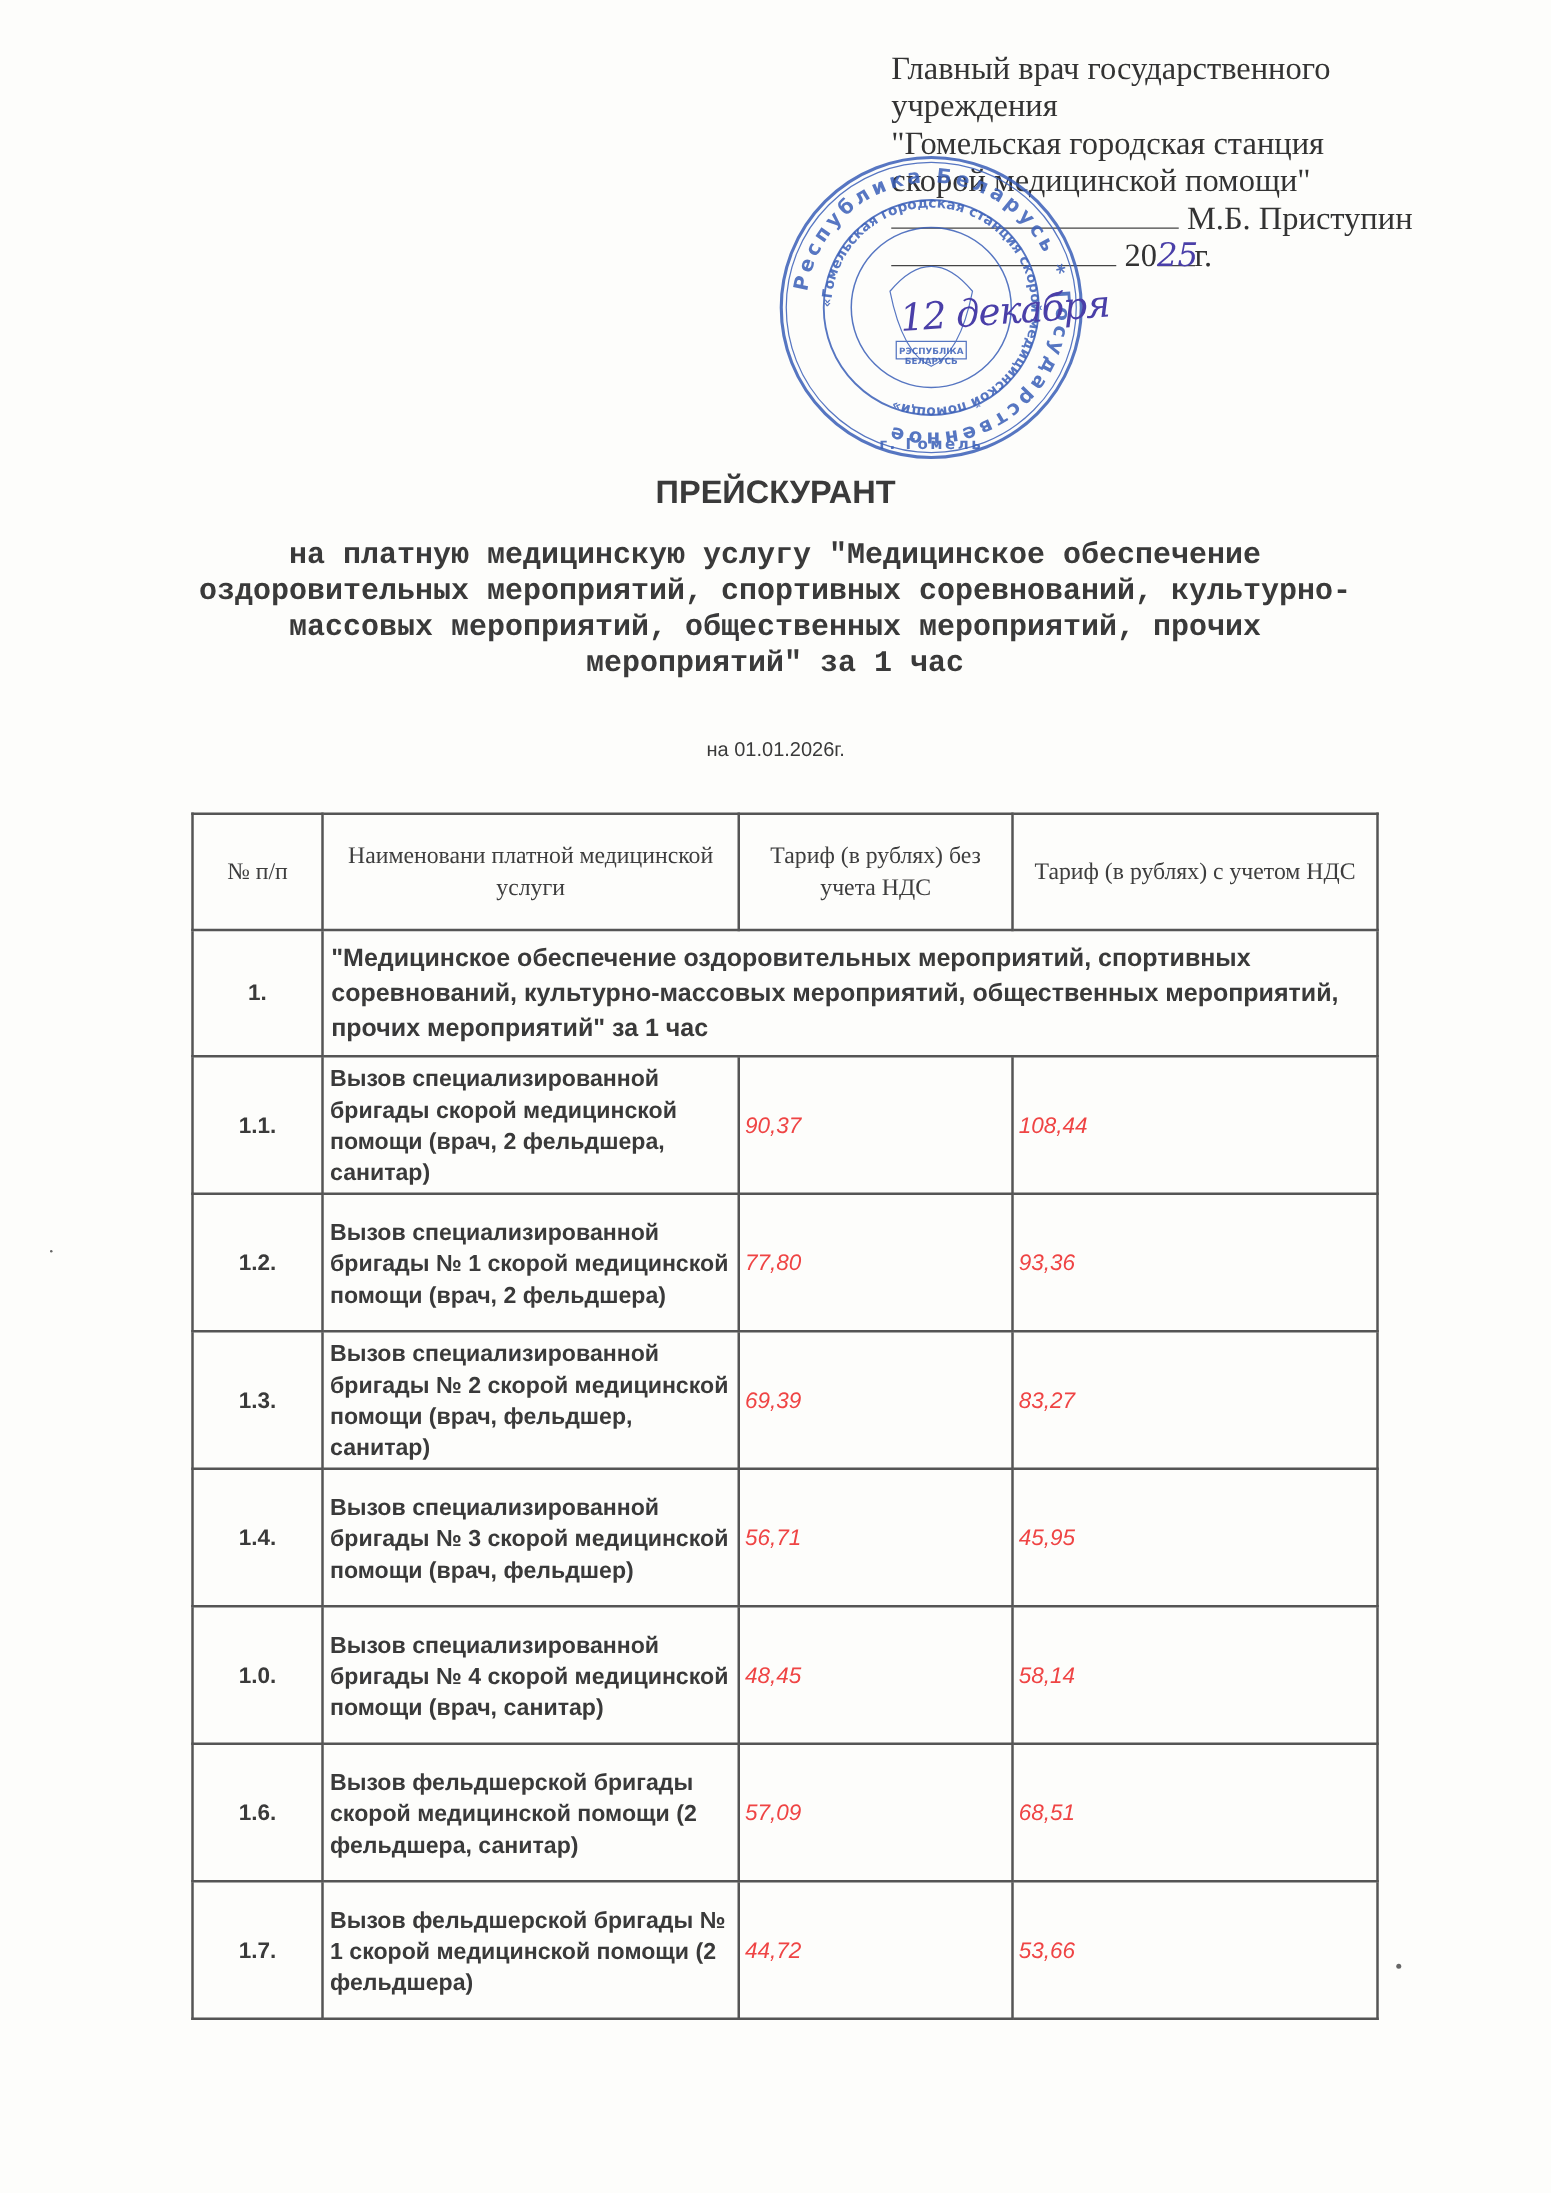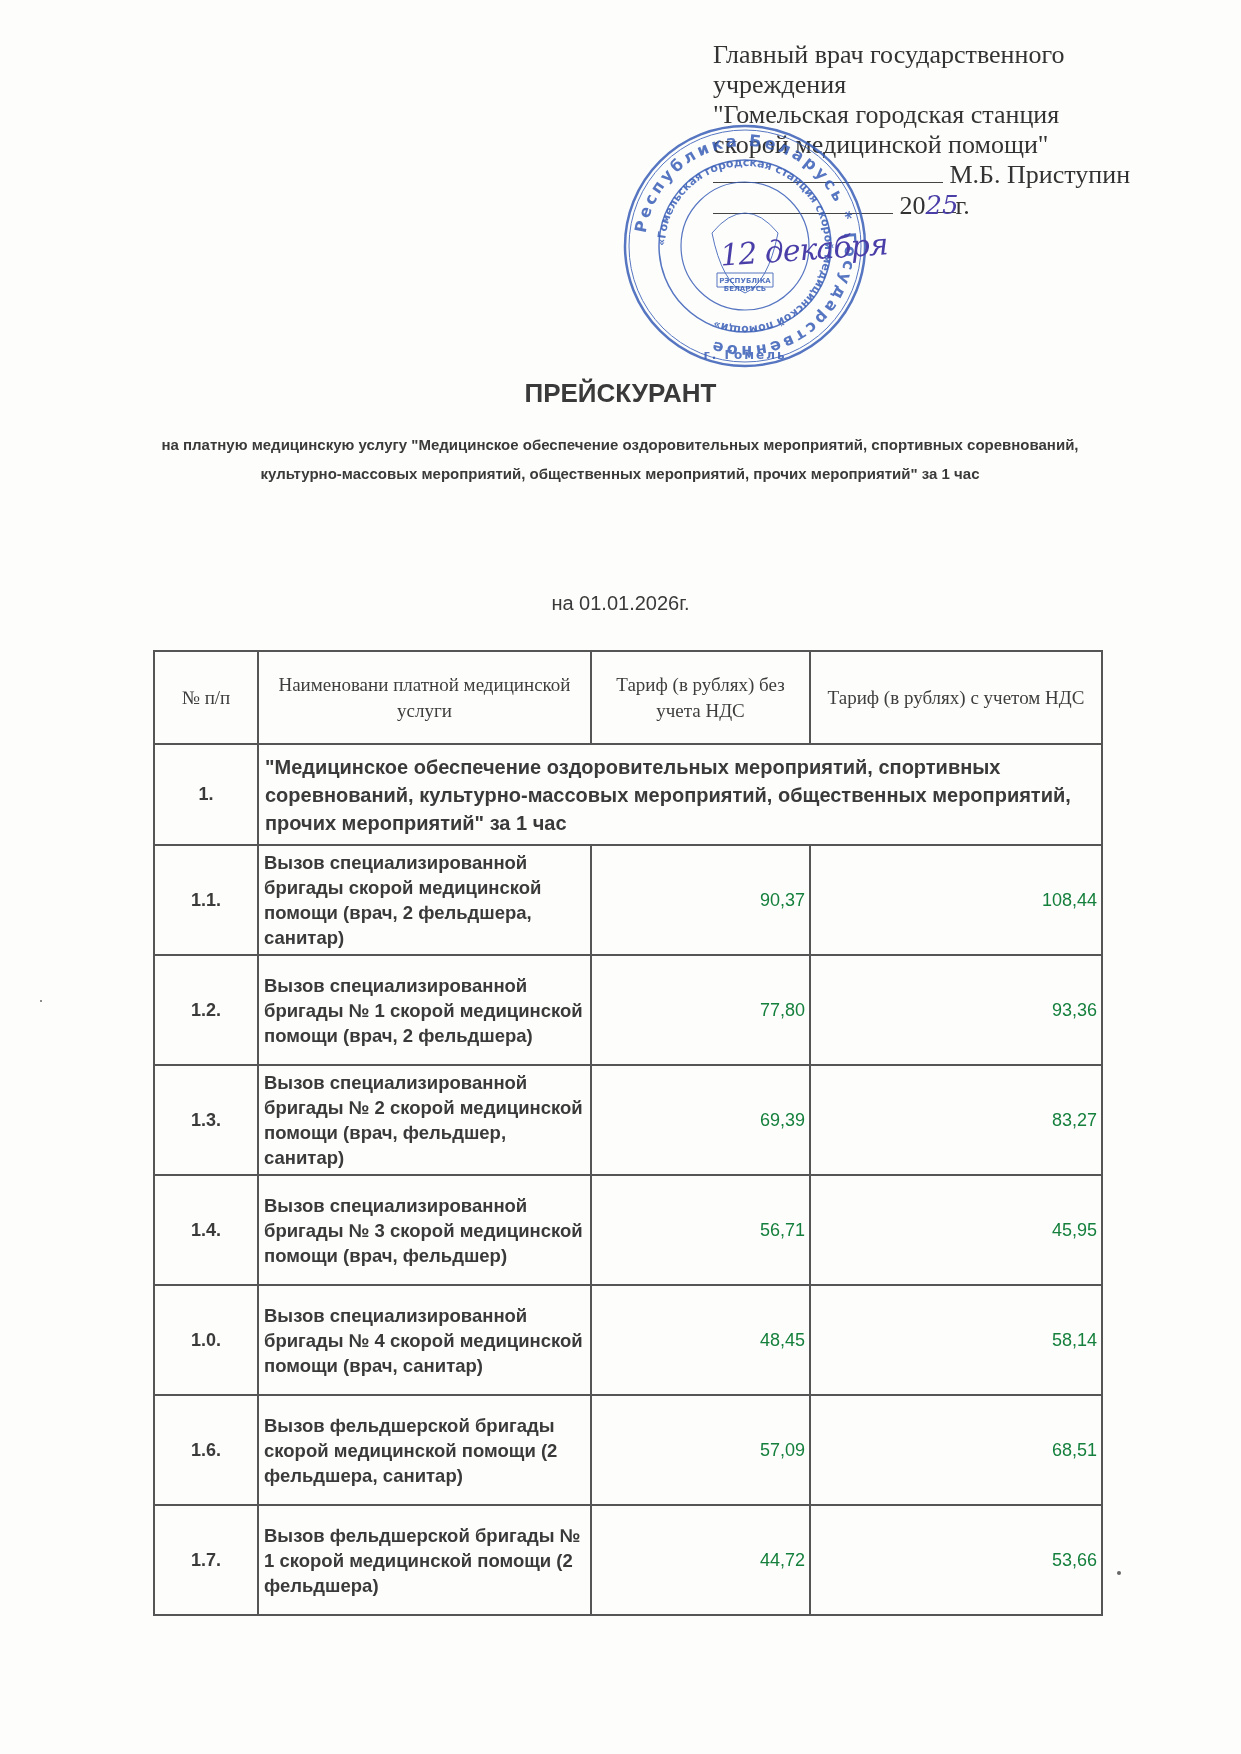--- a/index.html
+++ b/index.html
@@ -24,25 +24,25 @@
   }
   .year-hand {
     font-family: "DejaVu Serif", serif; font-style: italic; color: #4a3fa8; font-size: 26px;
   }
   .title {
     position: absolute; left: 0; width: 1241px; top: 378px; text-align: center;
     font-family: "Liberation Sans", sans-serif; font-weight: bold; font-size: 26px; color: #3a3a3a;
   }
   .subtitle {
     position: absolute; left: 150px; width: 940px; top: 430px; text-align: center;
-    font-family: Liberation Sans, sans-serif; font-weight: bold; font-size: 15px; line-height: 29px; color: #3a3a3a;
+    font-family: Liberation Mono, monospace; font-weight: bold; font-size: 24px; line-height: 29px; color: #3a3a3a;
   }
   .date {
     position: absolute; left: 0; width: 1241px; top: 592px; text-align: center;
-    font-family: "Liberation Sans", sans-serif; font-size: 20px; color: #3a3a3a;
+    font-family: "Liberation Sans", sans-serif; font-size: 16px; color: #3a3a3a;
   }
   table.price {
     position: absolute; left: 153px; top: 650px; width: 948px;
     border-collapse: collapse; table-layout: fixed;
   }
   table.price td, table.price th {
     border: 2px solid #555; padding: 0 4px; vertical-align: middle;
   }
   table.price th {
     font-family: "Liberation Serif", serif; font-weight: normal; font-size: 19px; line-height: 26px;
@@ -56,21 +56,21 @@
     font-family: "Liberation Sans", sans-serif; font-weight: bold; font-size: 20px; line-height: 28px; color: #3a3a3a;
     padding-left: 6px !important;
   }
   .item-row td { height: 108px; }
   .item-name {
     font-family: "Liberation Sans", sans-serif; font-weight: bold; font-size: 18.5px; line-height: 25px; color: #3a3a3a;
     padding-left: 5px !important;
     border-radius: 11px;
   }
   .price-cell {
-    font-family: "Liberation Sans", sans-serif; font-size: 18px; text-align: right; color: #15803d;
+    font-family: "Liberation Sans", sans-serif; font-size: 18px; text-align: left; color: #ef4444; font-style: italic;
   }
   .dot { position: absolute; width: 4px; height: 4px; border-radius: 50%; background: #666; }
 </style>
 </head>
 <body>
 
 <div class="approval">
   <div>Главный врач государственного</div>
   <div>учреждения</div>
   <div>"Гомельская городская станция</div>

